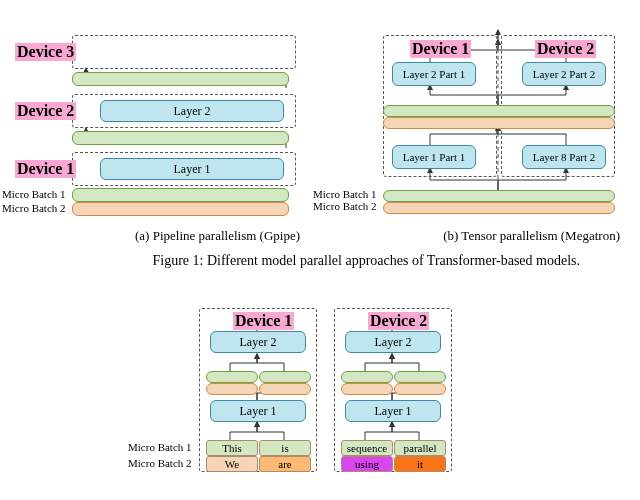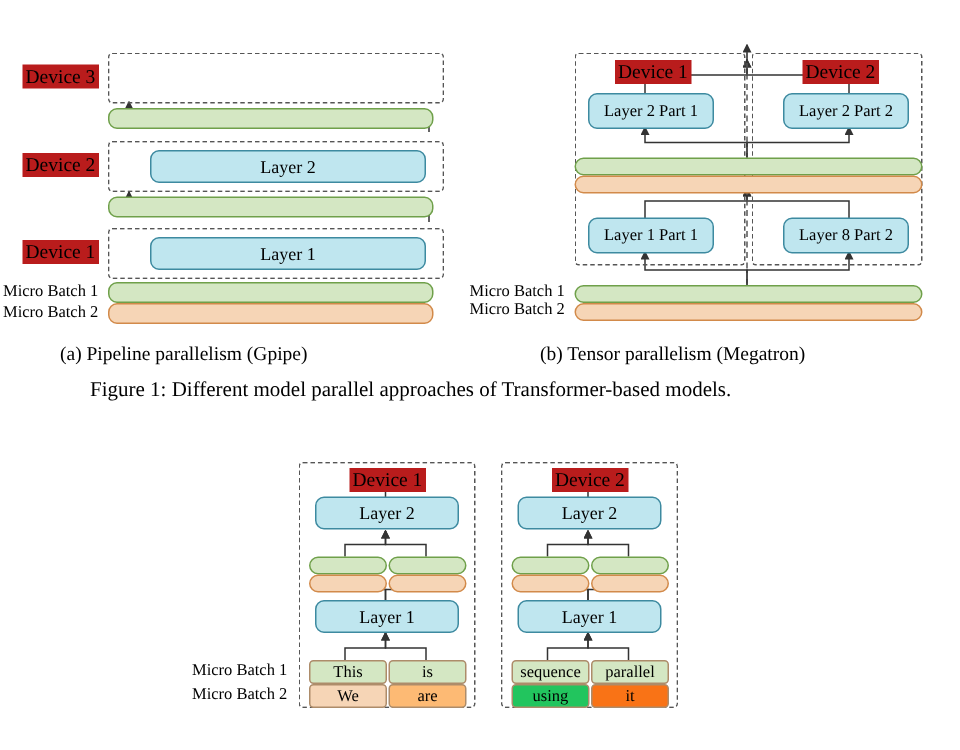--- a/index.html
+++ b/index.html
@@ -5,22 +5,22 @@
   body{margin:0;font-family:Georgia,"Times New Roman",serif;font-size:12px;color:#000;background:#fff;width:640px}
   .fig{position:relative;width:640px;height:500px}
   .box{position:absolute;border:1px solid #555;border-radius:6px;text-align:center;display:flex;align-items:center;justify-content:center}
   .layer{background:#bfe6ef;border-color:#3d8aa0}
   .part{background:#bfe6ef;border-color:#3d8aa0}
   .mb1{background:#d4e7c3;border-color:#6fa04a}
   .mb2{background:#f6d5b6;border-color:#d28a4a}
   .word{border-radius:3px;border:1px solid #ad8c6a;background:#fff;font-size:11px}
   .lbl{position:absolute;font-size:11px}
   .dev{position:absolute;border:1.5px dashed #555;border-radius:3px}
-  .devlbl{position:absolute;font-size:13px;font-weight:normal;background:#b91c1c;padding:0 2px}
-  .cap{position:absolute;font-size:13px;text-align:left}
+  .devlbl{position:absolute;font-size:16px;font-weight:bold;background:#f9a8d4;padding:0 2px}
+  .cap{position:absolute;font-size:13px;text-align:right}
   svg{position:absolute;top:0;left:0;pointer-events:none}
 </style>
 </head>
 <body>
 
 <div class="fig">
 
 <svg width="640" height="500">
   <defs>
         <marker id="ah" markerWidth="6" markerHeight="6" refX="5" refY="3" orient="auto">
@@ -115,19 +115,19 @@
 <div class="box layer" style="left:210px;top:400px;width:94px;height:20px">Layer 1</div>
 <div class="box layer" style="left:345px;top:400px;width:94px;height:20px">Layer 1</div>
 
 <div class="box mb1 word" style="left:206px;top:440px;width:50px;height:14px;background:#d4e7c3">This</div>
 <div class="box mb1 word" style="left:259px;top:440px;width:50px;height:14px;background:#d4e7c3">is</div>
 <div class="box mb2 word" style="left:206px;top:456px;width:50px;height:14px;background:#f6d5b6">We</div>
 <div class="box mb2 word" style="left:259px;top:456px;width:50px;height:14px;background:#fdba74">are</div>
 
 <div class="box mb1 word" style="left:341px;top:440px;width:50px;height:14px;background:#d4e7c3">sequence</div>
 <div class="box mb1 word" style="left:394px;top:440px;width:50px;height:14px;background:#d4e7c3">parallel</div>
-<div class="box mb2 word" style="left:341px;top:456px;width:50px;height:14px;background:#22c55e">using</div>
+<div class="box mb2 word" style="left:341px;top:456px;width:50px;height:14px;background:#d946ef">using</div>
 <div class="box mb2 word" style="left:394px;top:456px;width:50px;height:14px;background:#f97316">it</div>
 
 <div class="lbl" style="left:128px;top:441px">Micro Batch 1</div>
 <div class="lbl" style="left:128px;top:457px">Micro Batch 2</div>
 
 </div>
 
 </body></html>

